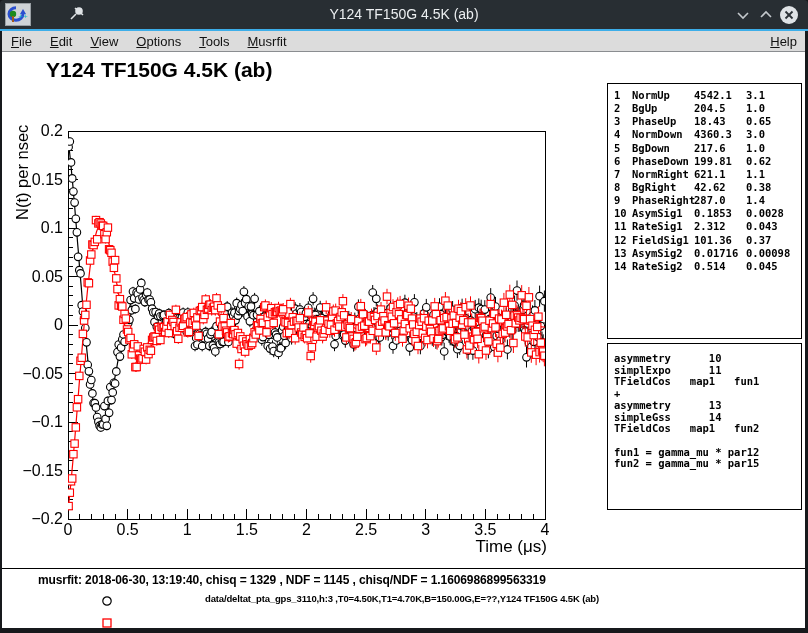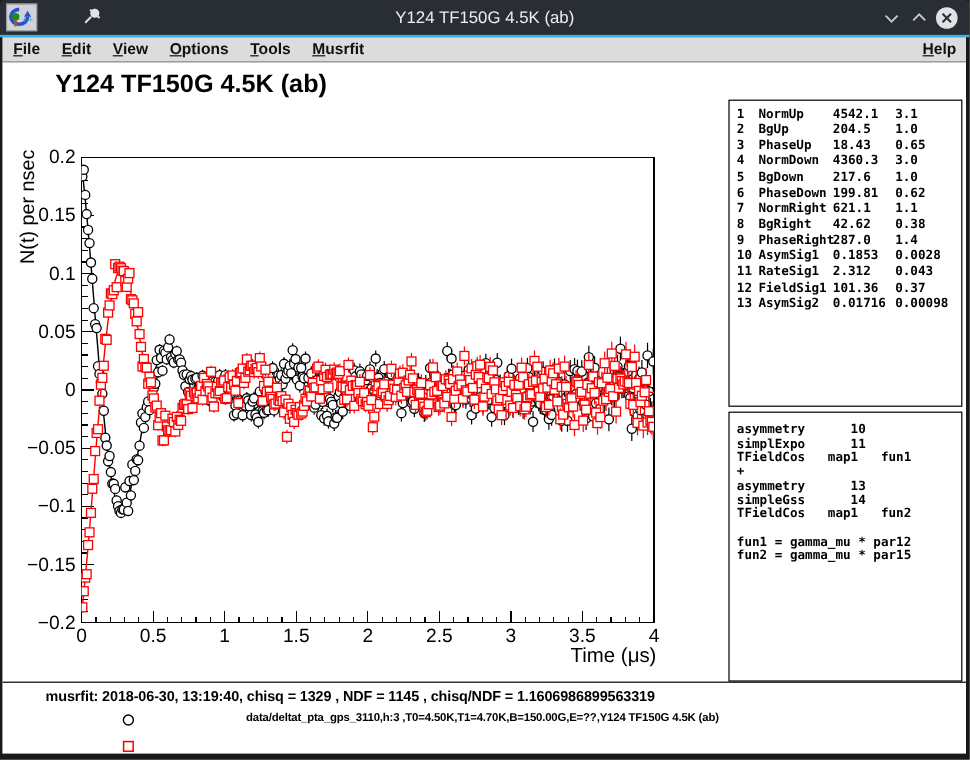--- a/index.html
+++ b/index.html
@@ -25,41 +25,41 @@
   .pin-icon { position:absolute; left:68px; top:5px; width:18px; height:18px; }
   .title-text {
     position:absolute; left:120px; right:120px; top:0; height:29px;
     line-height:29px; text-align:center; color:#eceff1; font-size:14px;
   }
   .win-btn { position:absolute; top:4px; width:22px; height:22px; cursor:default; }
   .btn-min { left:732px; } .btn-max { left:755px; } .btn-close { left:778px; }
   .menubar {
     position:absolute; left:2px; top:31px; width:803px; height:21px;
     background:#dcdcdc; border-bottom:1px solid #8a8d90;
-    display:flex; font-size:13px; color:#111;font-weight:bold;
+    display:flex; align-items:center; font-size:13px; color:#111;
   }
   .menu-item { padding:2px 9px; }
   .menu-spacer { flex:1; }
   .menu-help { padding:2px 8px; }
   .content {
     position:absolute; left:2px; top:52px; width:803px; height:576px;
     background:#ffffff; overflow:hidden;
   }
   .plot-svg { position:absolute; left:0; top:0; }
   .side-box {
     position:absolute; left:605px; width:195px;
     background:#fff; border:1px solid #000;
     font-family:"DejaVu Sans Mono", monospace; font-weight:bold;
     color:#000;
   }
   .param-box { top:31px; height:256px; padding-top:5px; }
   .param-row { position:relative; height:13.15px; font-size:10.5px; white-space:nowrap; }
   .param-row span { position:absolute; top:0; }
   .p-num { left:6px; } .p-name { left:24px; } .p-val { left:86px; } .p-err { left:138px; }
-  .theory-box { top:291px; height:225px; }
+  .theory-box { top:291px; height:167px; }
   .theory-box pre {
     font-family:"DejaVu Sans Mono", monospace; font-weight:bold;
     font-size:10.5px; line-height:11.7px; margin:9px 0 0 6px; color:#000;
   }
   .footer-sep { position:absolute; left:0; top:516px; width:803px; height:1px; background:#000; }
   .status-line {
     position:absolute; left:36px; top:521px; font-size:12px; font-weight:bold;
     letter-spacing:-0.1px; color:#000; white-space:nowrap;
   }
   .legend-row { position:absolute; left:0; width:803px; height:14px; }
@@ -1923,20 +1923,26 @@
           <span class="p-name">FieldSig1</span>
           <span class="p-val">101.36</span>
           <span class="p-err">0.37</span>
         </div>
         <div class="param-row">
           <span class="p-num">13</span>
           <span class="p-name">AsymSig2</span>
           <span class="p-val">0.01716</span>
           <span class="p-err">0.00098</span>
         </div>
+        <div class="param-row">
+          <span class="p-num">14</span>
+          <span class="p-name">RateSig2</span>
+          <span class="p-val">0.514</span>
+          <span class="p-err">0.045</span>
+        </div>
       </div>
 
     <div class="side-box theory-box">
       <pre id="theory-pre">asymmetry      10
 simplExpo      11
 TFieldCos   map1   fun1
 +
 asymmetry      13
 simpleGss      14
 TFieldCos   map1   fun2

